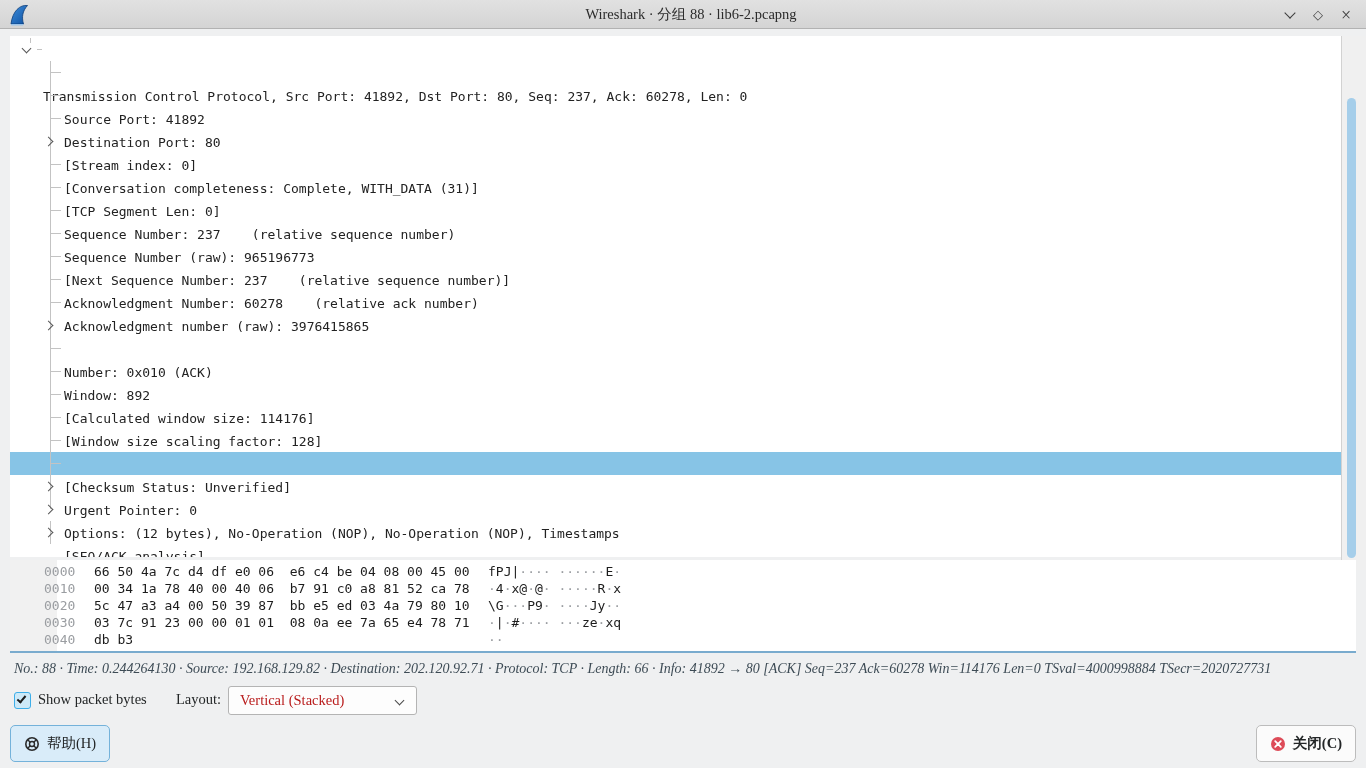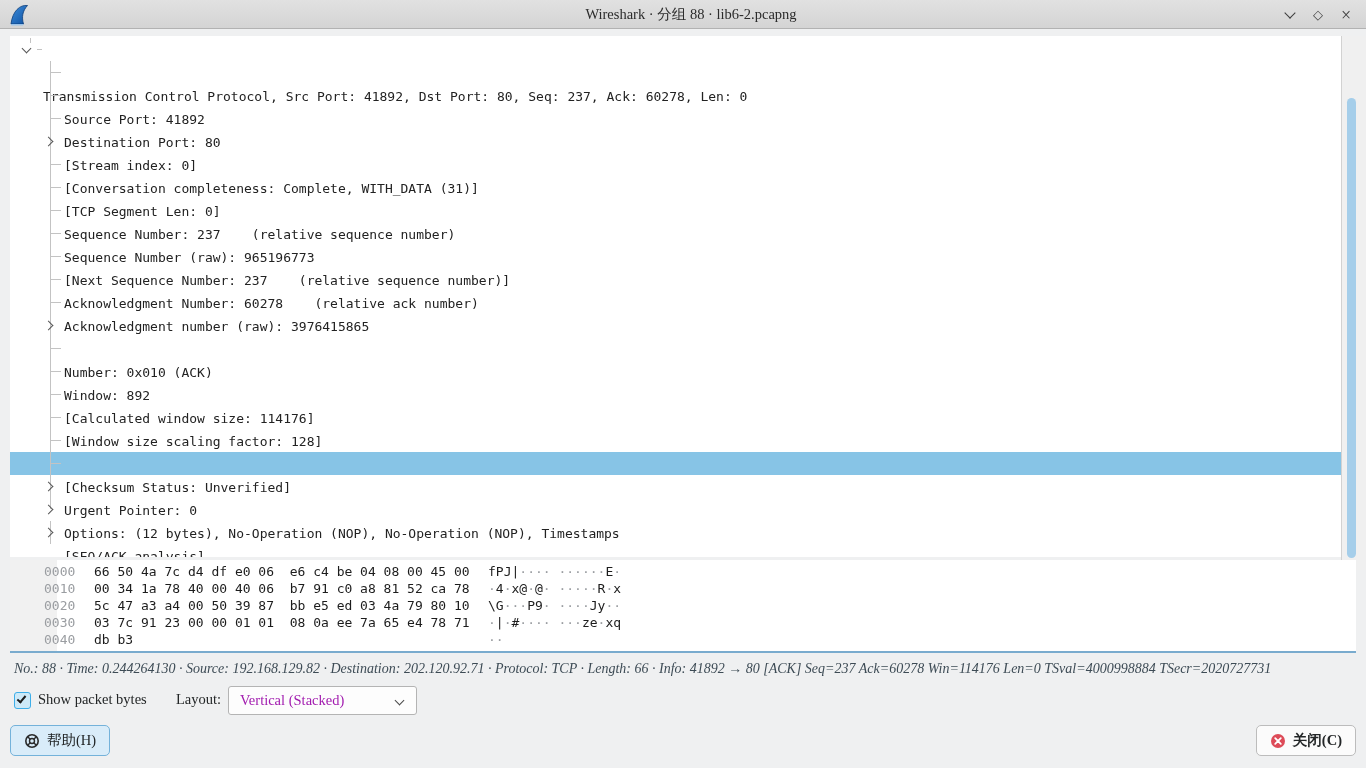--- a/index.html
+++ b/index.html
@@ -65,27 +65,27 @@
     white-space:pre; }
 
   
   .cbx { position:absolute; left:14px; top:692px; width:17px; height:17px; background:#cde9f8;
     border:1.5px solid #3daee9; border-radius:3px; }
   .cbx .mark { position:absolute; left:4px; top:1px; width:5px; height:9px;
     border-right:2px solid #1c1c1c; border-bottom:2px solid #1c1c1c; transform:rotate(40deg); }
   .cbx-label { position:absolute; left:38px; top:691px; font-size:14.5px; color:#232627; }
   .layout-label { position:absolute; left:176px; top:691px; font-size:14.5px; color:#232627; }
   .select { position:absolute; left:228px; top:686px; width:189px; height:29px; background:#fdfdfd;
-    border:1px solid #b4b4b4; border-radius:3px; font-size:14.5px; color:#a21caf;
+    border:1px solid #b4b4b4; border-radius:3px; font-size:14.5px; color:#b91c1c;
     display:flex; align-items:center; padding-left:11px; }
   .select .sel-chev { position:absolute; right:13px; top:10px; width:7px; height:7px;
     border-right:1.5px solid #4a4a4a; border-bottom:1.5px solid #4a4a4a; transform:rotate(45deg); }
 
   
-  .btn { position:absolute; top:725px; height:31px; display:flex; align-items:center; gap:7px;
+  .btn { position:absolute; top:725px; height:37px; display:flex; align-items:center; gap:7px;
     padding:0 13px; border-radius:5px; font-size:14.5px; color:#232627; }
   .btn-help { left:10px; background:#d9ecf9; border:1px solid #74b2da; }
   .btn-close { right:10px; background:#fbfbfb; border:1px solid #bcbcbc;font-weight:bold; }
   .icon16 { width:16px; height:16px; display:block; }
 </style>
 </head>
 <body>
 
 <div id="win">
 

